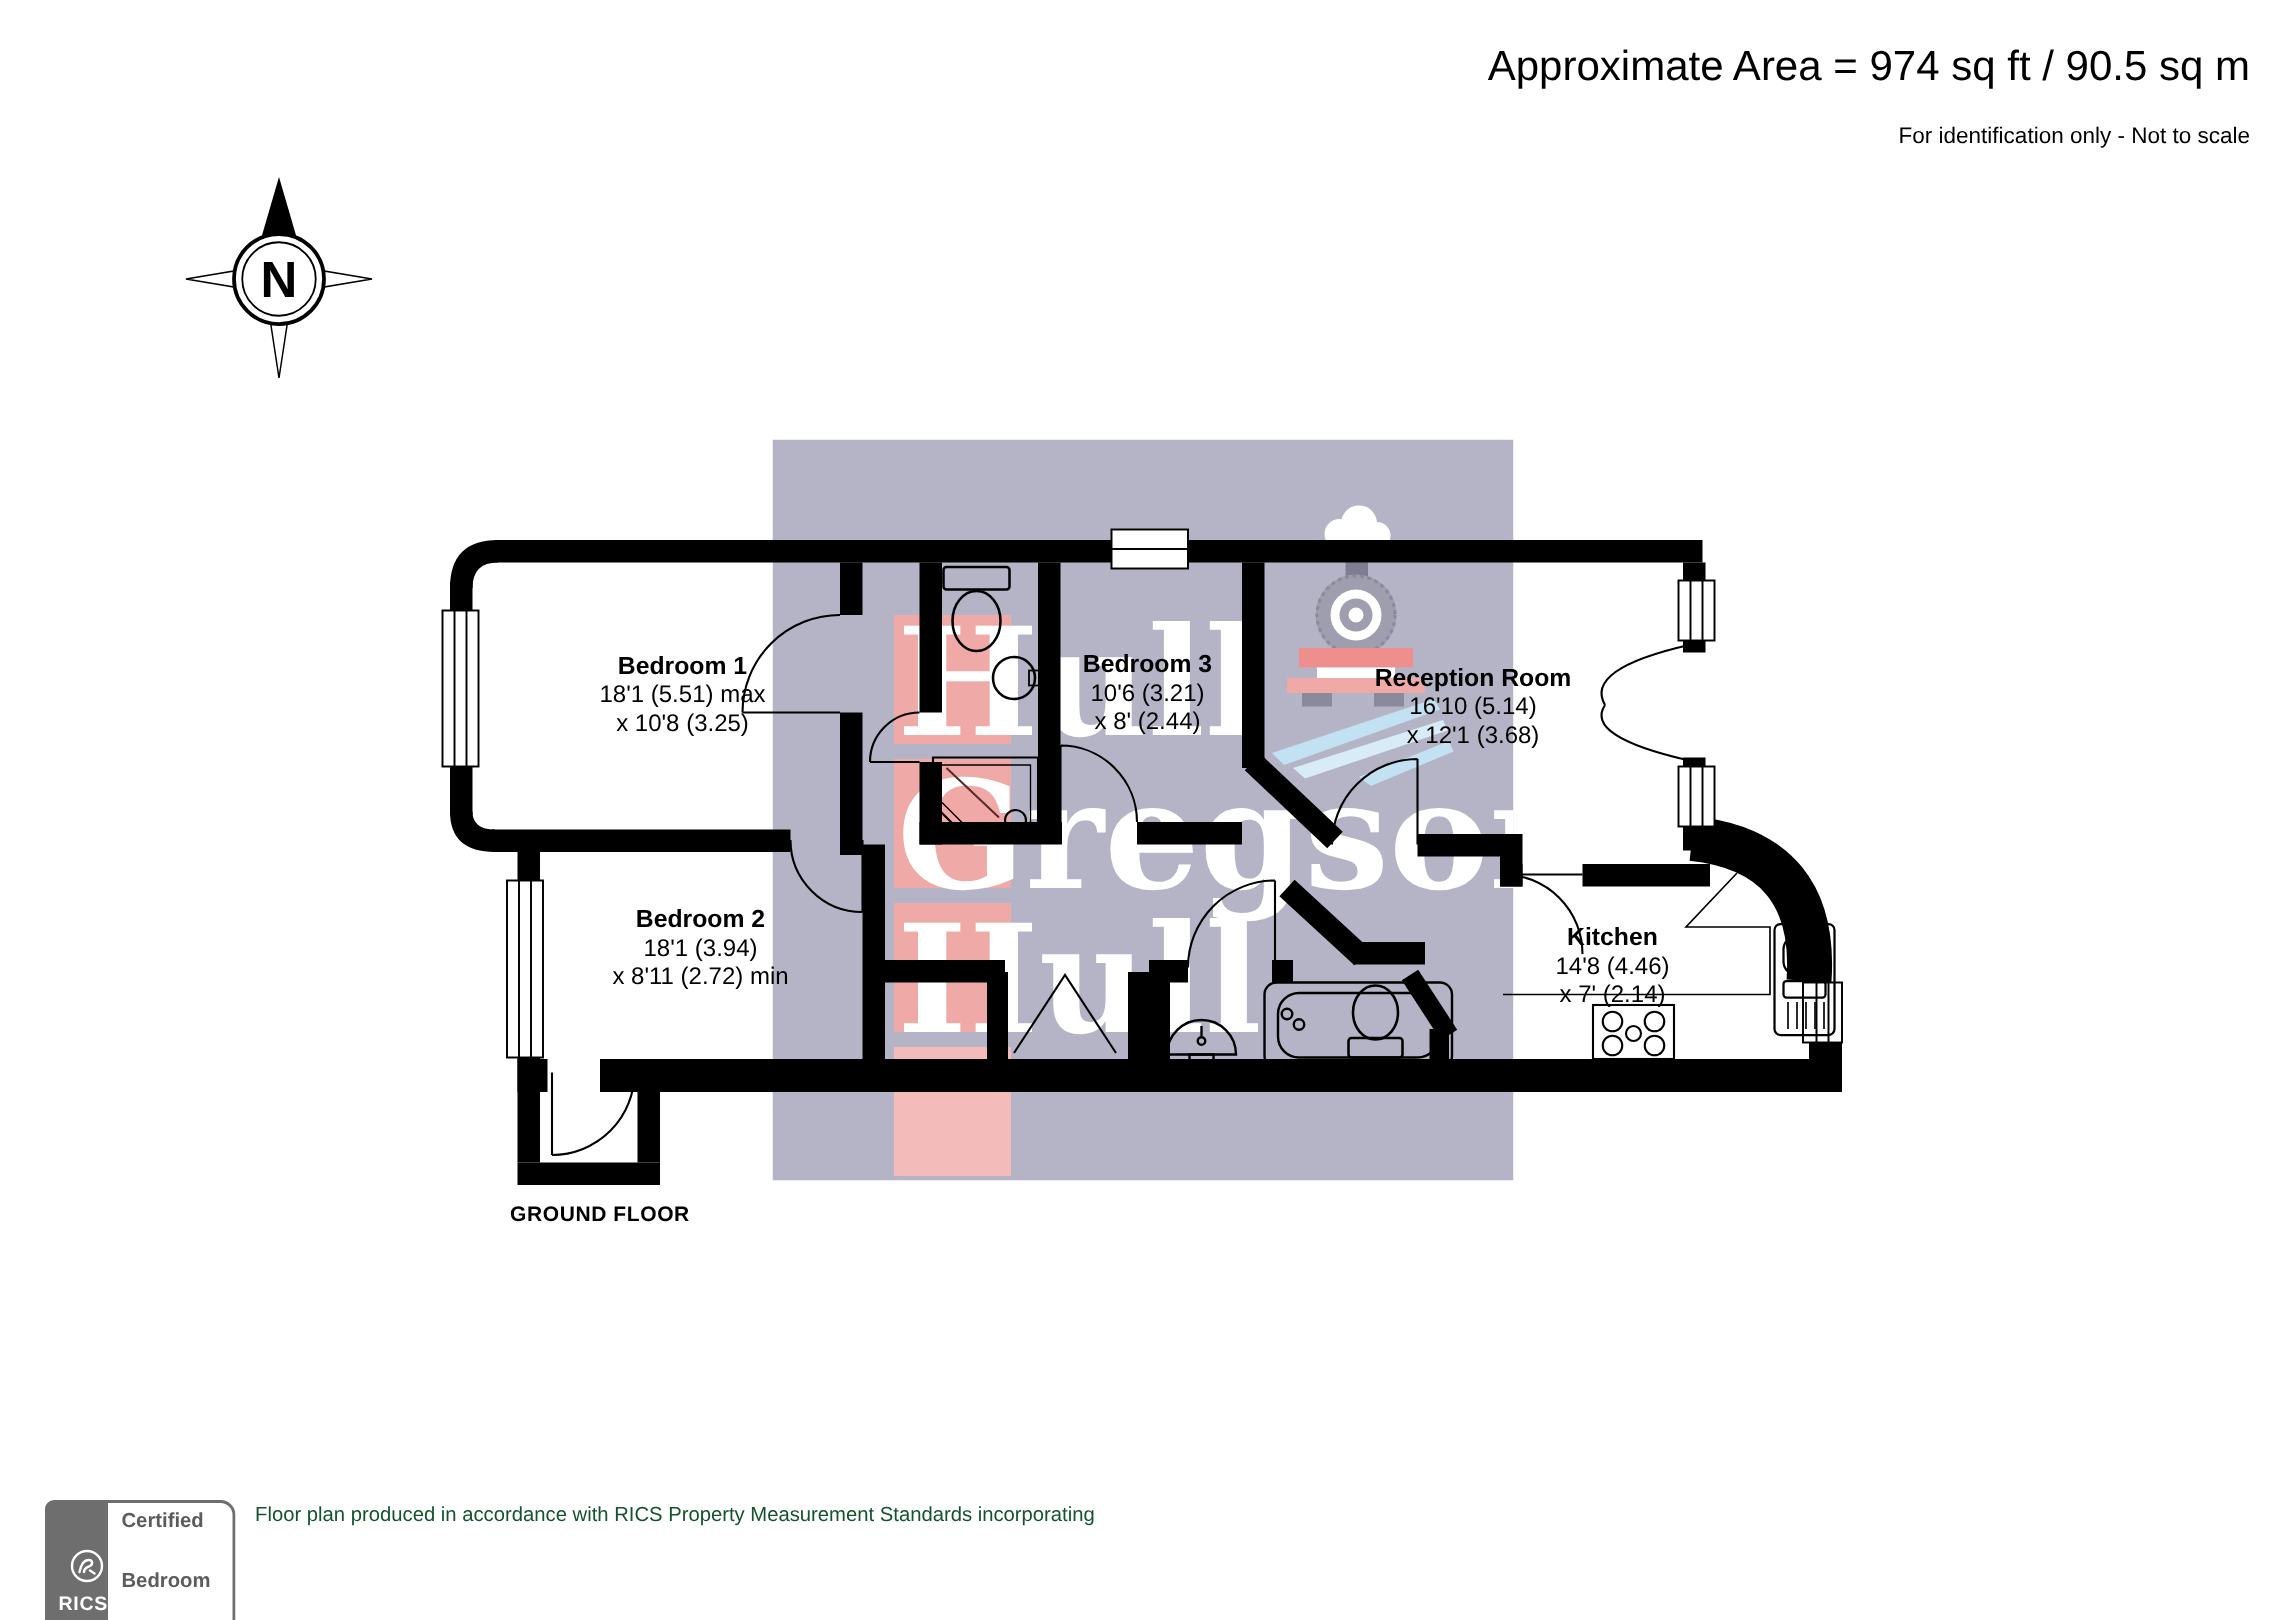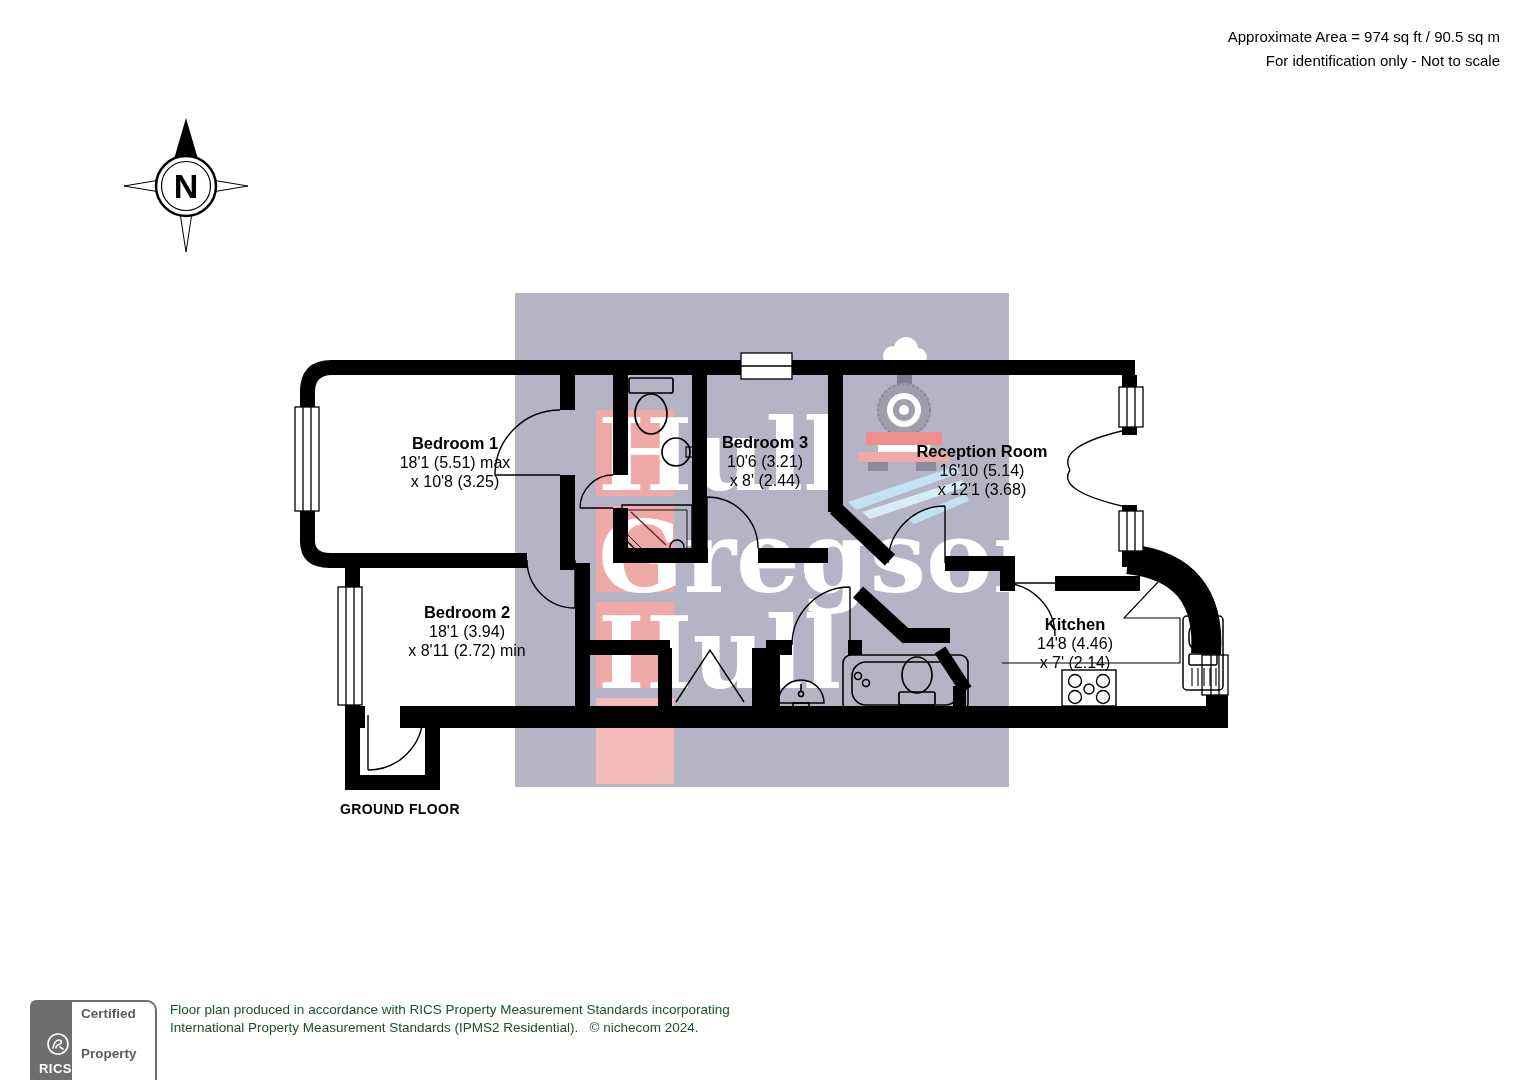--- a/index.html
+++ b/index.html
@@ -3,22 +3,22 @@
 <meta charset="utf-8">
 <style>
   html,body{margin:0;padding:0;}
   body{
     width:1527px;height:1080px;position:relative;background:#fff;
     font-family:"Liberation Sans",sans-serif;color:#000;overflow:hidden;
   }
   #plan-svg{position:absolute;left:0;top:0;width:1527px;height:1080px;}
   .header{position:absolute;top:18px;right:27px;text-align:right;}
   .header .title{font-size:34px;font-weight:bold;letter-spacing:.2px;}
-  .header .area{font-size:15px;margin-top:10px;}
-  .header .note{font-size:15px;margin-top:7px;}
+  .header .area{font-size:28px;margin-top:10px;}
+  .header .note{font-size:15px;margin-top:22px;}
   .floor-label{position:absolute;left:340px;top:801px;font-size:14px;font-weight:bold;letter-spacing:.4px;}
   .footer{position:absolute;left:30px;top:1000px;display:flex;align-items:stretch;}
   .rics-badge{width:42px;background:#6e6e6e;border-radius:6px 0 0 6px;
     display:flex;flex-direction:column;align-items:flex-end;justify-content:center;gap:2px;padding:4px 0;}
   .rics-badge .rics-word{color:#fff;font-size:13px;font-weight:bold;letter-spacing:.5px;}
   .cert-box{border:2.5px solid #6e6e6e;border-left:none;border-radius:0 10px 10px 0;
     background:#fff;display:flex;flex-direction:column;justify-content:center;
     padding:4px 14px 4px 9px;gap:24px;}
   .cert-box div{font-size:13.5px;font-weight:bold;color:#5c5c5c;line-height:15.5px;}
   .footer-text{margin-left:13px;font-size:13.5px;color:#14532d;line-height:17.5px;
@@ -260,20 +260,19 @@
 <div class="footer">
   <div class="rics-badge">
     <svg width="28" height="28" viewBox="0 0 28 28">
       <circle cx="14" cy="13" r="10" fill="none" stroke="#ffffff" stroke-width="1.6"></circle>
       <path d="M9,17 C10,12 12,9 15,9 C18,9 18,12 16,13 C14,14 12,14 12,17 M16,16 l3,2" fill="none" stroke="#ffffff" stroke-width="1.6" stroke-linecap="round"></path>
     </svg>
     <div class="rics-word">RICS</div>
   </div>
   <div class="cert-box">
     <div>Certified</div>
-    <div>Property</div>
+    <div>Bedroom</div>
     <div>Measurer</div>
   </div>
   <div class="footer-text">
     <div>Floor plan produced in accordance with RICS Property Measurement Standards incorporating</div>
-    <div>International Property Measurement Standards (IPMS2 Residential).   © nichecom 2024.</div>
   </div>
 </div>
 
 </body></html>

